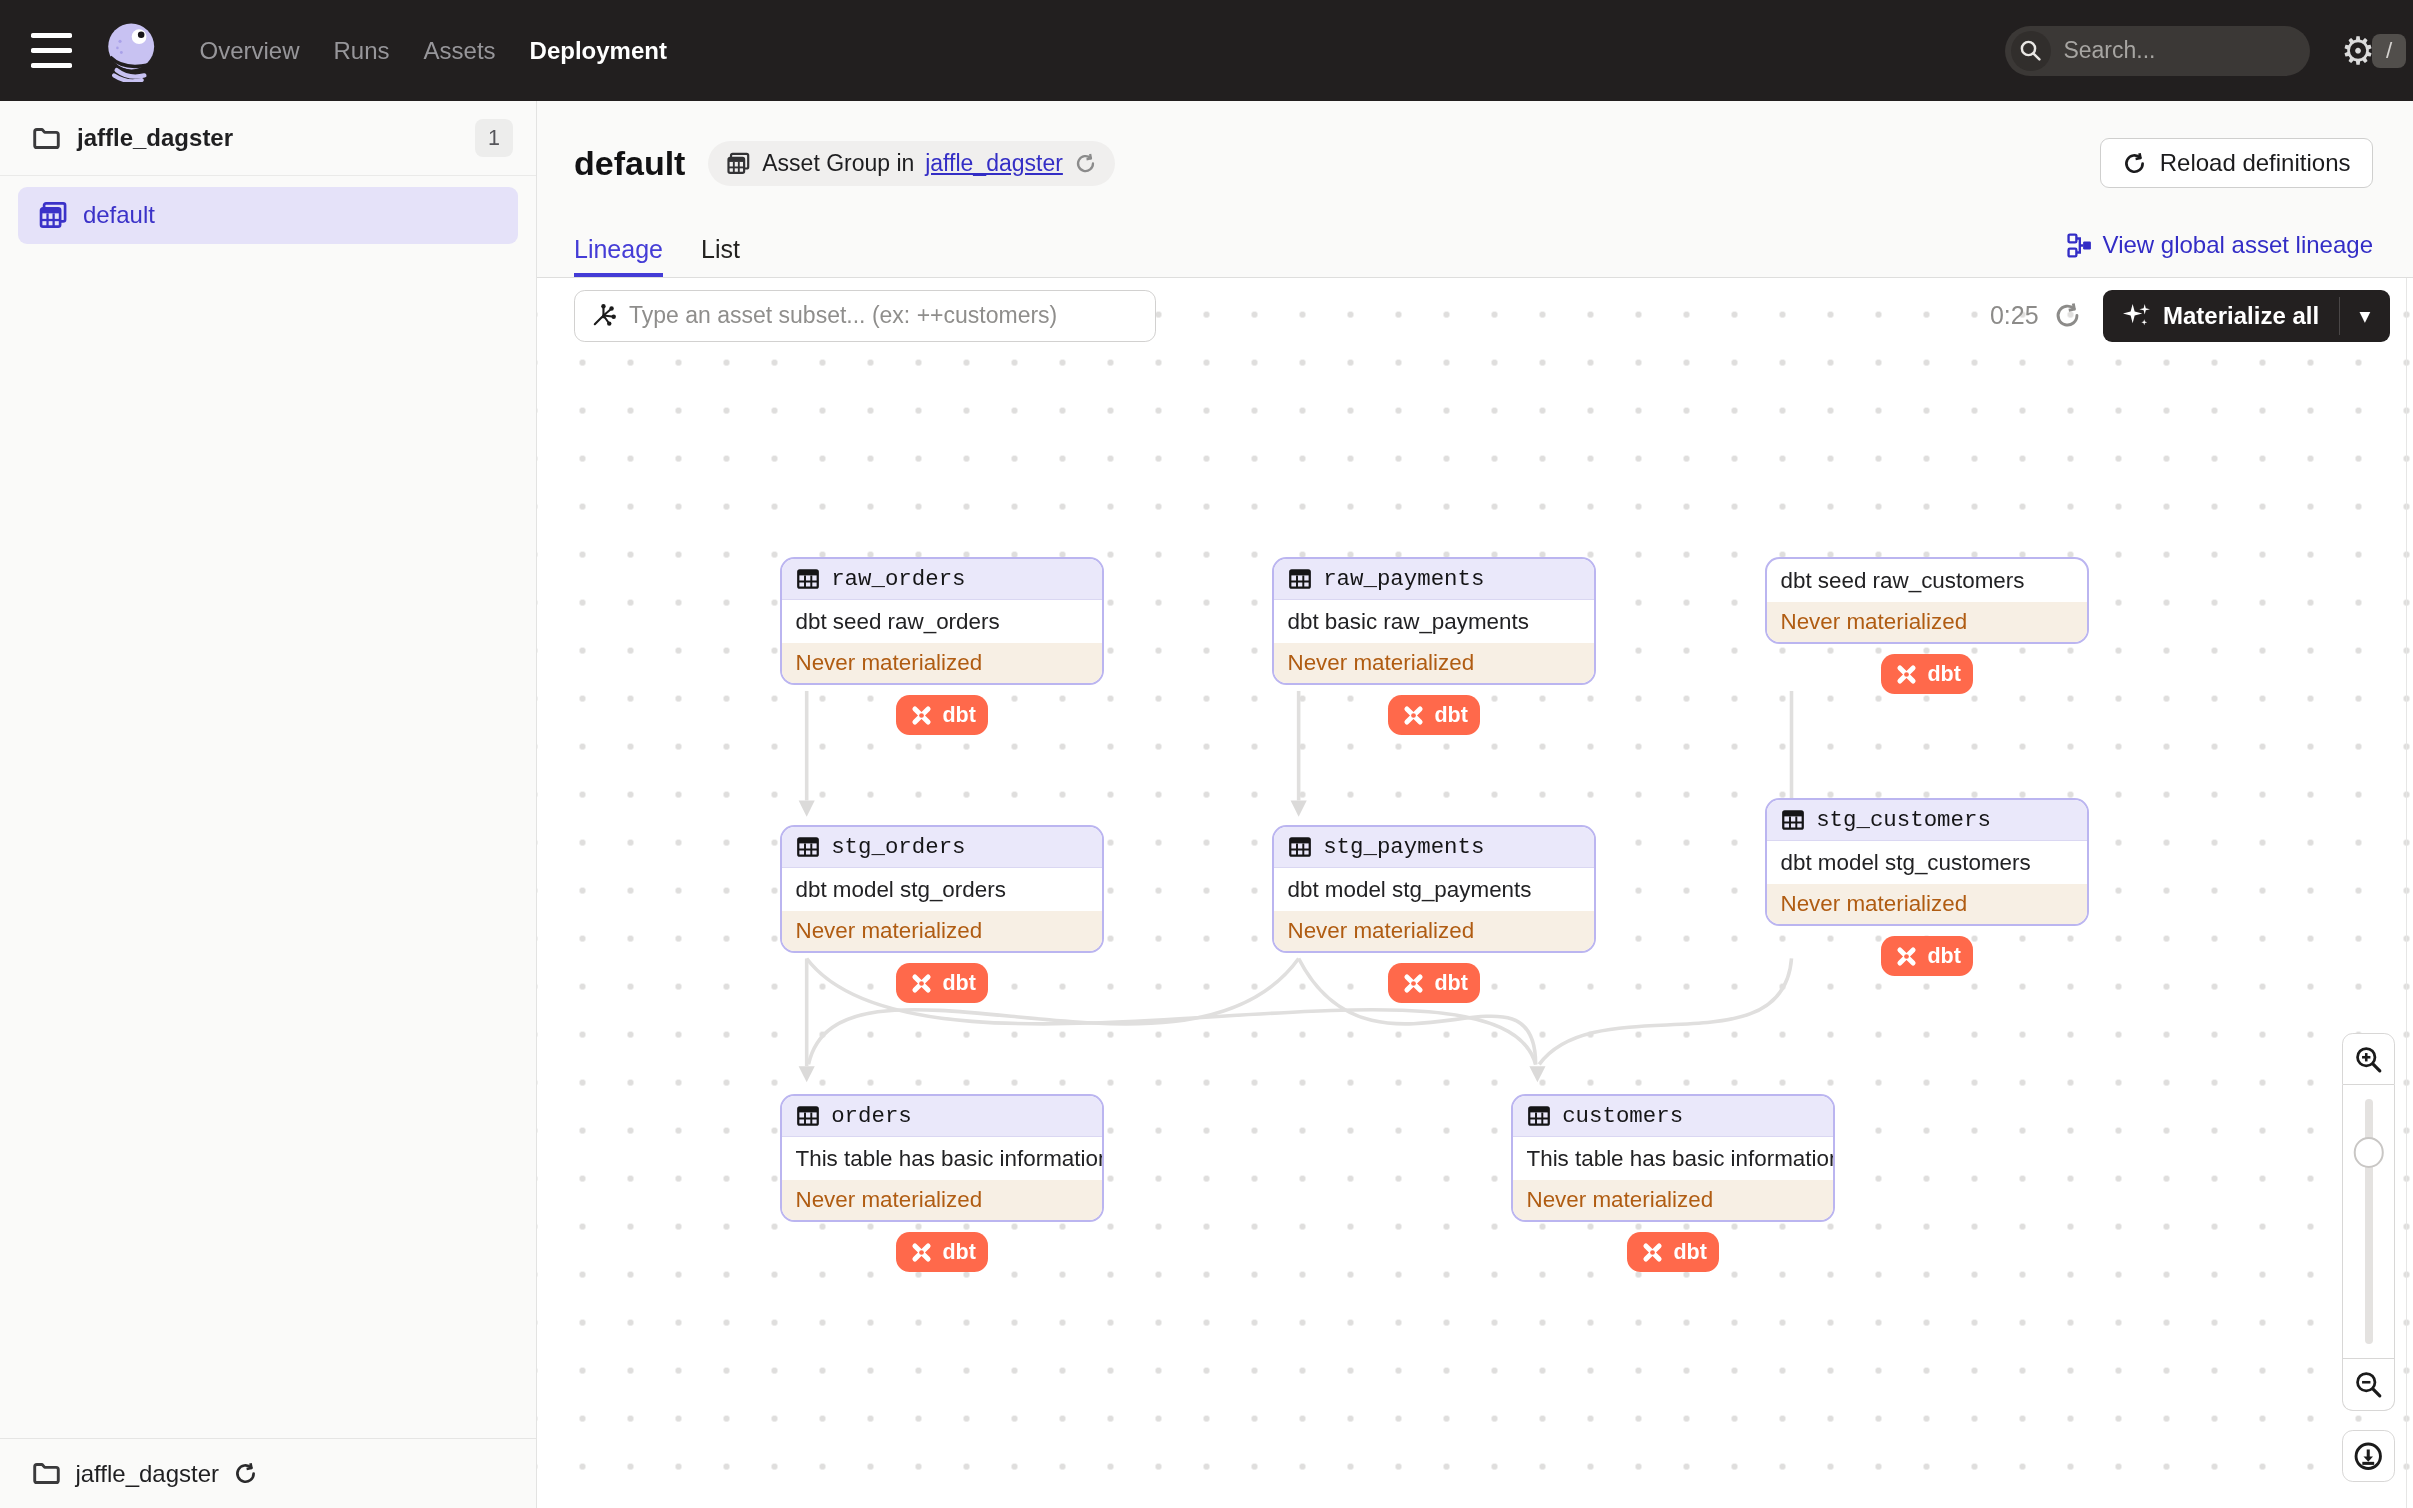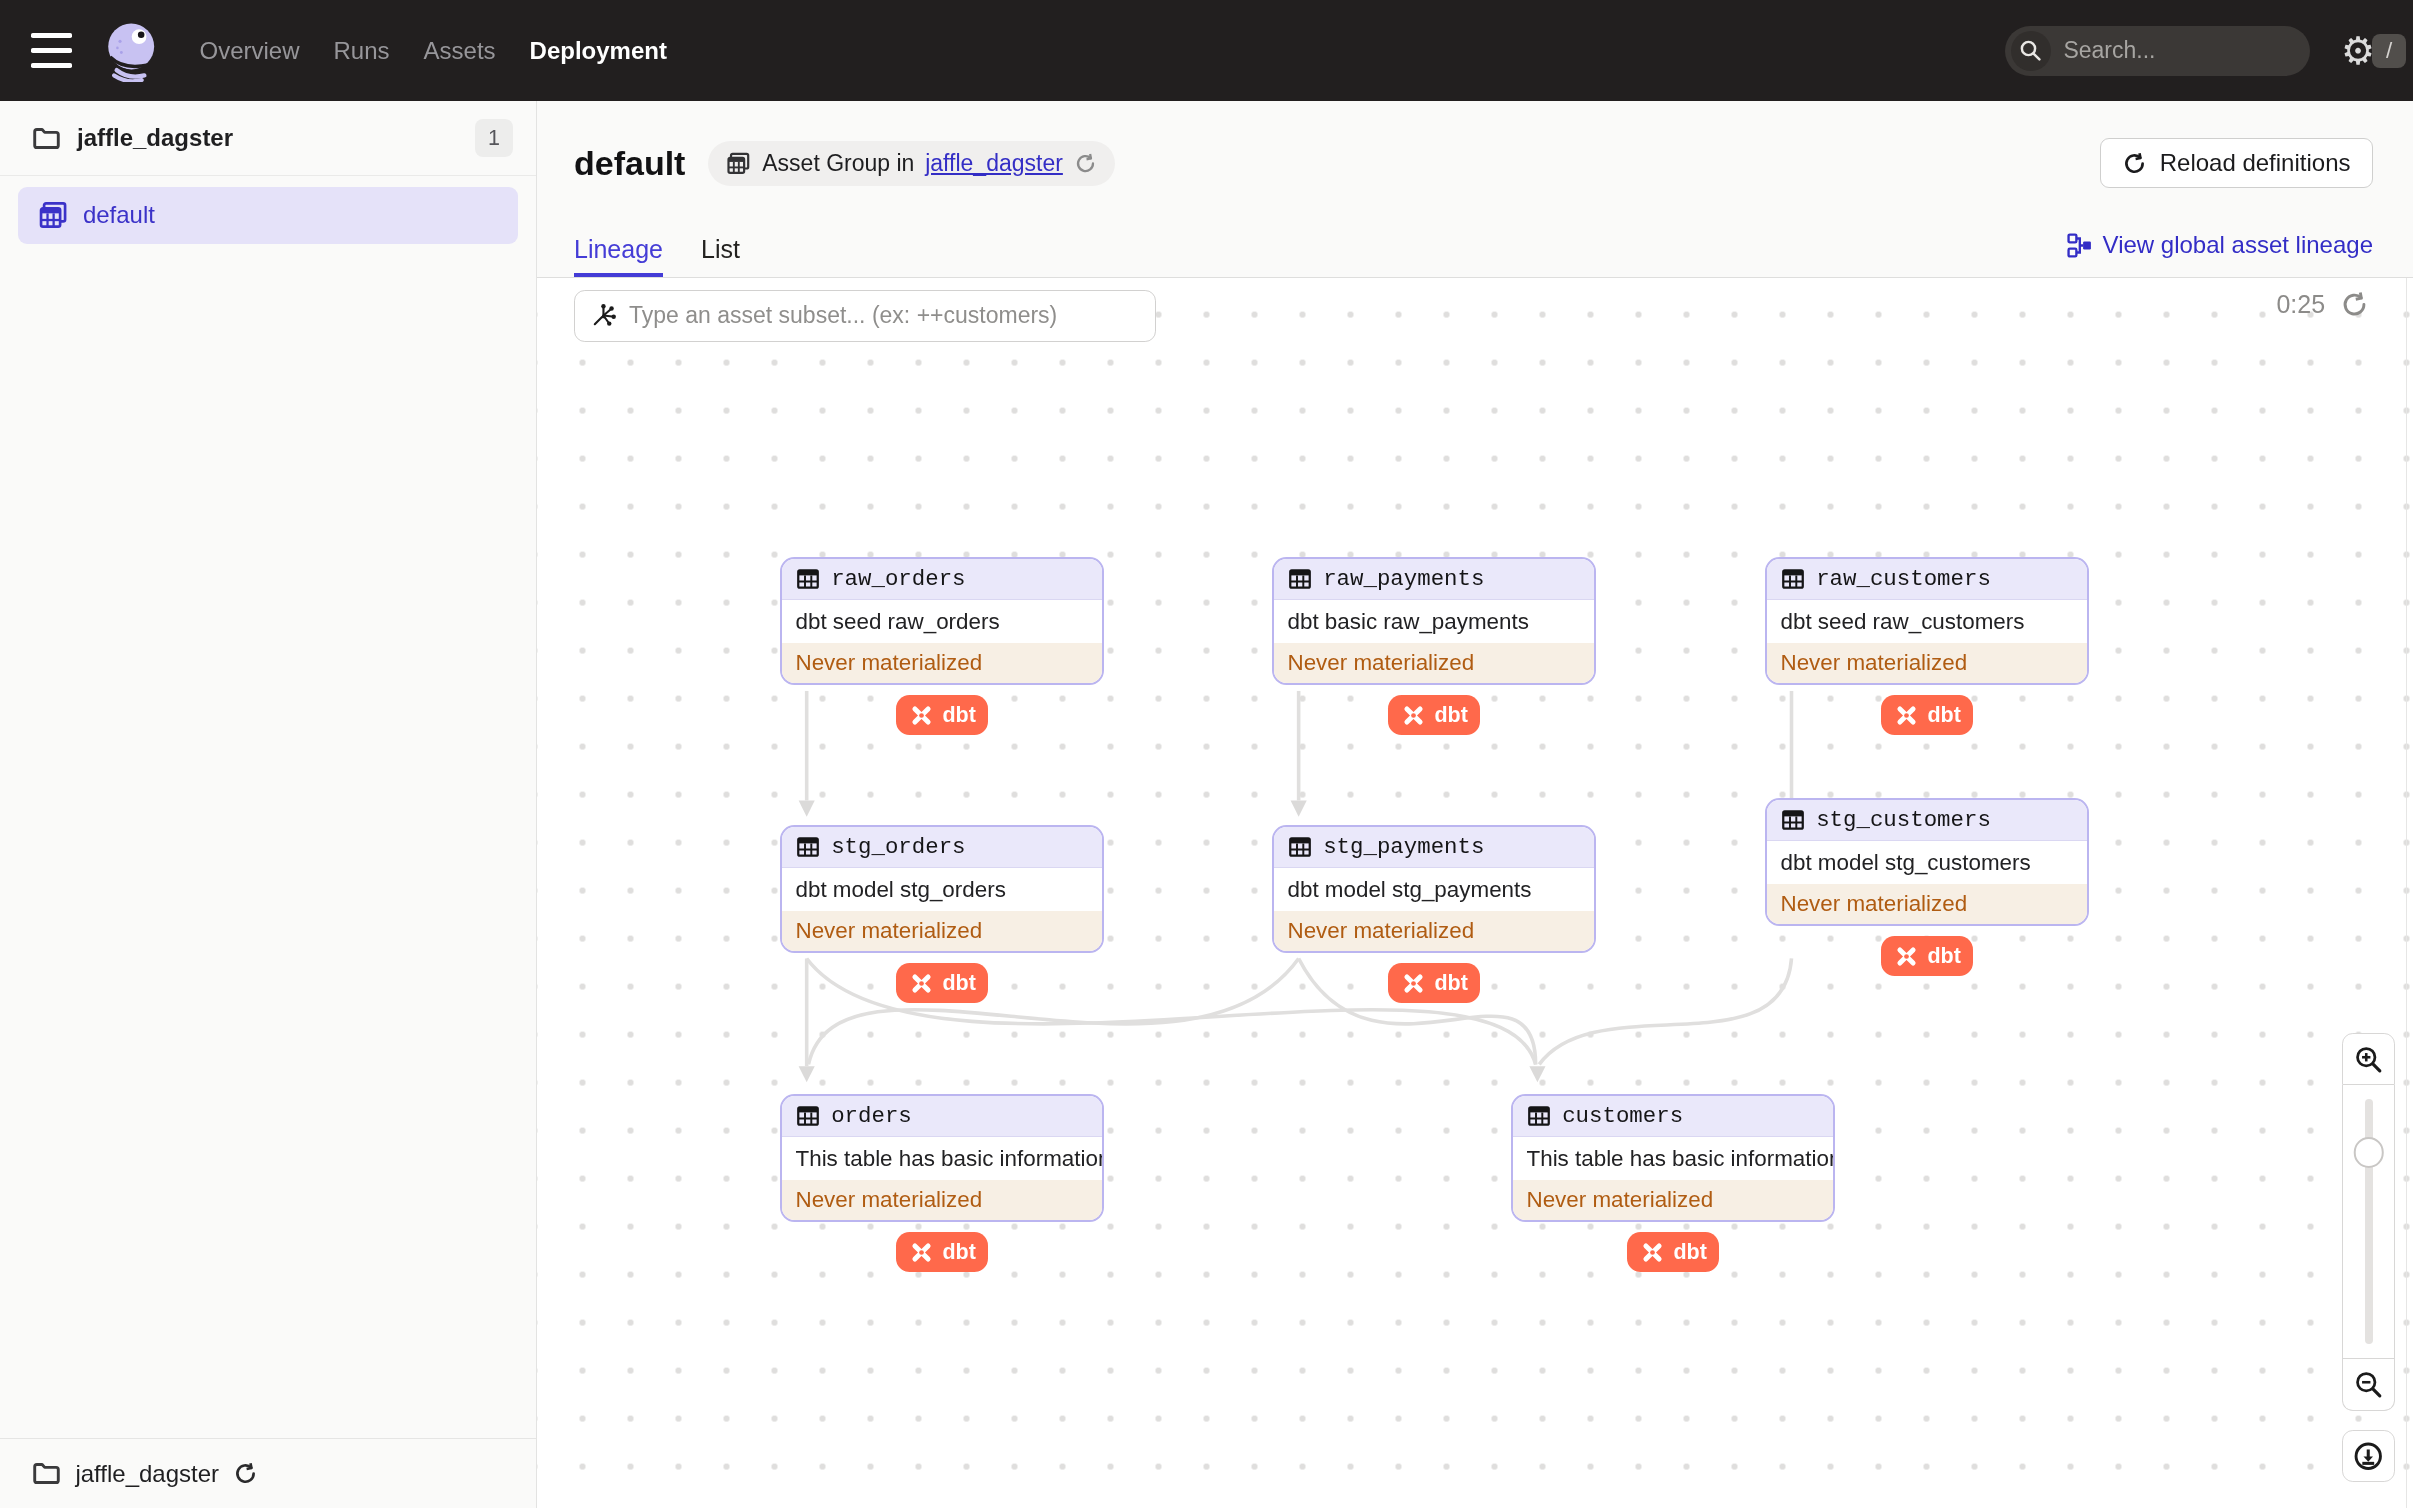--- a/index.html
+++ b/index.html
@@ -254,20 +254,32 @@
       </div>
 
       <div class="run-cluster">
         <span class="timer">0:25</span>
         <span class="refresh-gray">
           <svg width="29" height="29" viewBox="0 0 16 16">
               <path d="M13.2 8 A5.2 5.2 0 1 1 11.6 4.3" stroke="#8C8B89" stroke-width="1.6" fill="none" stroke-linecap="round"></path>
               <path d="M11.2 1.4 L11.8 4.5 L8.7 5.1" fill="none" stroke="#8C8B89" stroke-width="1.6" stroke-linejoin="round"></path>
             </svg>
         </span>
+        <div class="materialize-btn">
+          <span class="mat-main">
+            <svg width="27" height="27" viewBox="0 0 28 28">
+              <path d="M10 2 L12.1 9.9 L20 12 L12.1 14.1 L10 22 L7.9 14.1 L0 12 L7.9 9.9 Z" fill="#FFFFFF"></path>
+              <path d="M21.5 4 L22.6 8.4 L27 9.5 L22.6 10.6 L21.5 15 L20.4 10.6 L16 9.5 L20.4 8.4 Z" fill="#FFFFFF" transform="translate(1,-2)"></path>
+              <path d="M22 18 L22.7 20.3 L25 21 L22.7 21.7 L22 24 L21.3 21.7 L19 21 L21.3 20.3 Z" fill="#FFFFFF"></path>
+            </svg>
+            <span class="mat-label">Materialize all</span>
+          </span>
+          <span class="mat-divider"></span>
+          <span class="mat-caret">▾</span>
+        </div>
       </div>
 
       <div class="node-wrap" style="left:243px; top:279px;">
         <div class="asset-node">
           <div class="node-header">
               <svg width="24" height="24" viewBox="0 0 16 16">
                 <rect x="1.5" y="2.2" width="13" height="11.6" rx="1" fill="none" stroke="#151517" stroke-width="1.5"></rect>
                 <rect x="1.5" y="2.2" width="13" height="3.4" fill="#151517"></rect>
                 <line x1="6" y1="5.6" x2="6" y2="13.8" stroke="#151517" stroke-width="1.3"></line>
                 <line x1="10.2" y1="5.6" x2="10.2" y2="13.8" stroke="#151517" stroke-width="1.3"></line>
@@ -316,30 +328,20 @@
                 </g>
                 <circle cx="12" cy="12" r="2.1" fill="#FF694B"></circle>
               </svg>
               <span class="label">dbt</span>
             </span>
           </div>
       </div>
 
       <div class="node-wrap" style="left:1228px; top:279px;">
         <div class="asset-node">
-          <div class="node-header">
-              <svg width="24" height="24" viewBox="0 0 16 16">
-                <rect x="1.5" y="2.2" width="13" height="11.6" rx="1" fill="none" stroke="#151517" stroke-width="1.5"></rect>
-                <rect x="1.5" y="2.2" width="13" height="3.4" fill="#151517"></rect>
-                <line x1="6" y1="5.6" x2="6" y2="13.8" stroke="#151517" stroke-width="1.3"></line>
-                <line x1="10.2" y1="5.6" x2="10.2" y2="13.8" stroke="#151517" stroke-width="1.3"></line>
-                <line x1="1.5" y1="9.6" x2="14.5" y2="9.6" stroke="#151517" stroke-width="1.3"></line>
-              </svg>
-              <span class="node-name">raw_customers</span>
-            </div>
           <div class="node-desc">dbt seed raw_customers</div>
           <div class="node-status">Never materialized</div>
         </div>
         <div class="badge-row">
             <span class="dbt-badge">
               <svg width="27" height="27" viewBox="0 0 24 24">
                 <g transform="rotate(45 12 12)">
                   <rect x="9.8" y="1.5" width="4.4" height="21" rx="2.2" fill="#FFFFFF"></rect>
                   <rect x="1.5" y="9.8" width="21" height="4.4" rx="2.2" fill="#FFFFFF"></rect>
                 </g>

